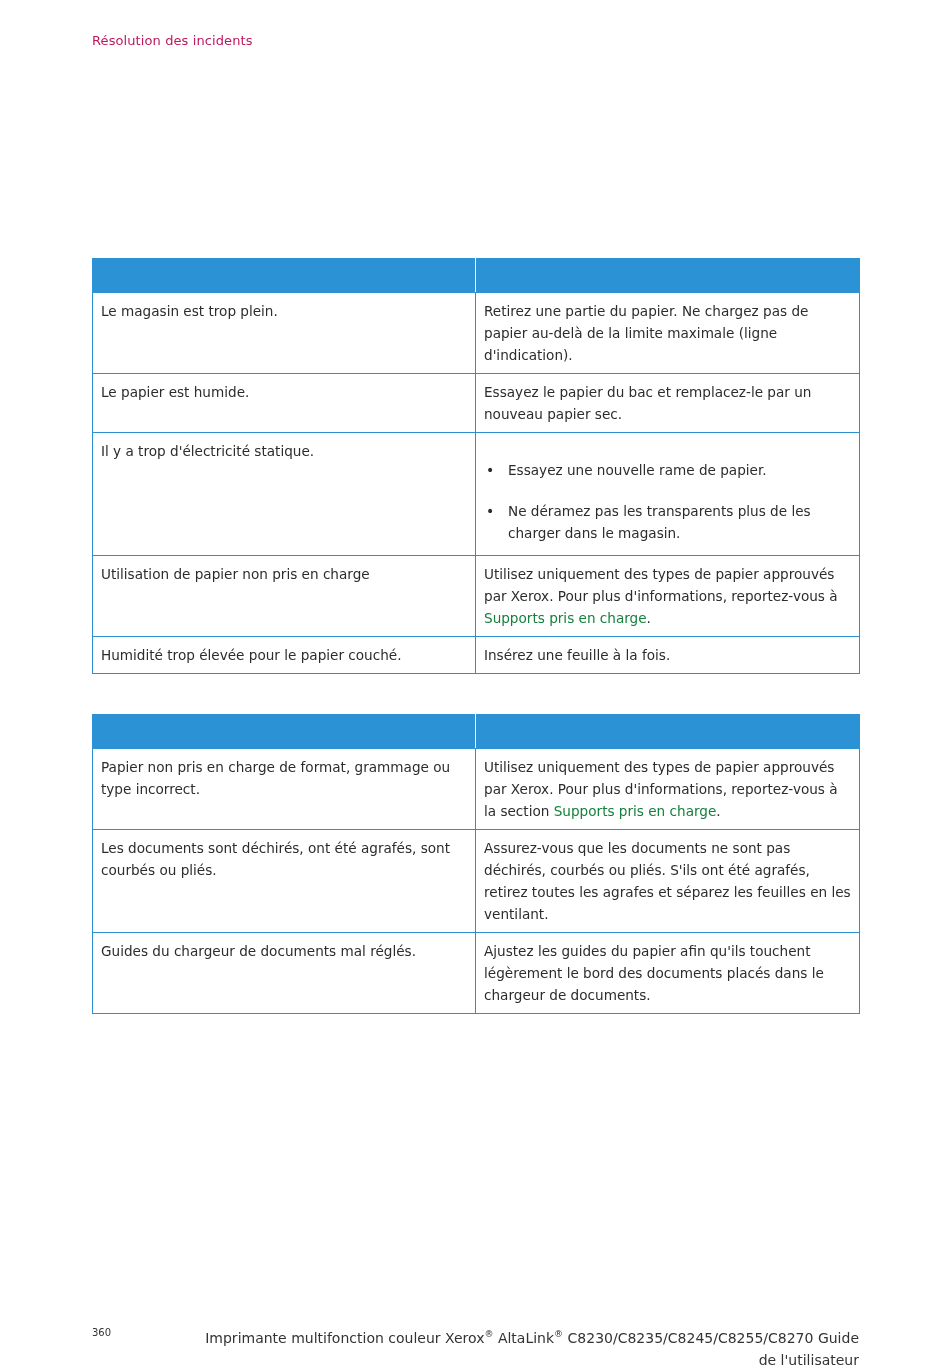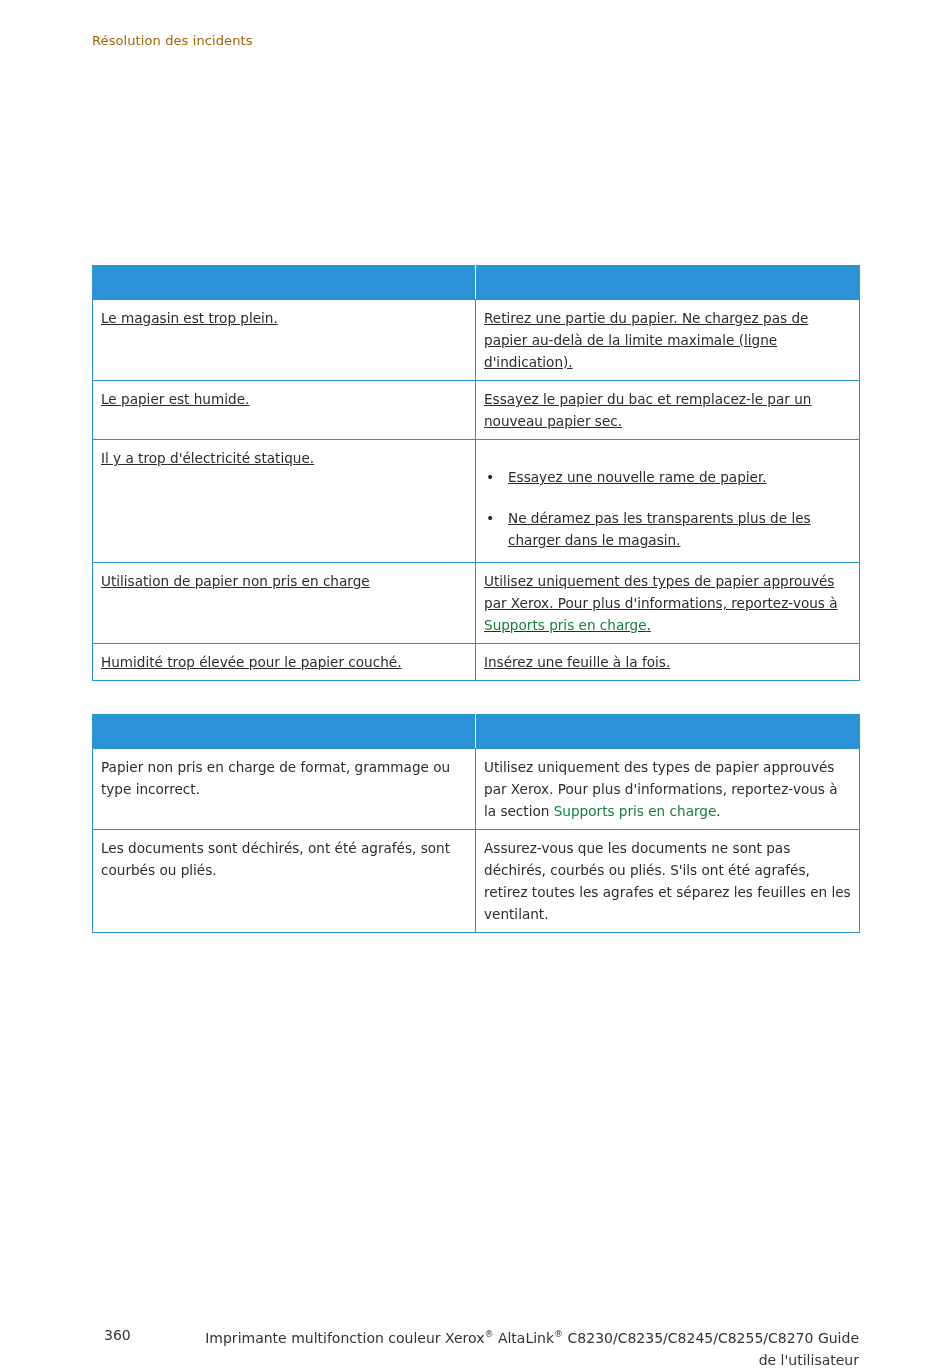--- a/index.html
+++ b/index.html
@@ -13,21 +13,21 @@
       position: relative;
       font-family: "DejaVu Sans", "Liberation Sans", sans-serif;
       color: #2a2a2a;
       overflow: hidden;
     }
     .running-header {
       position: absolute;
       left: 92px;
       top: 33px;
       font-size: 13px;
-      color: #a16207;
+      color: #be185d;
       letter-spacing: 0.1px;
     }
     table.troubleshoot {
       position: absolute;
       left: 92px;
       width: 767px;
       border-collapse: collapse;
       table-layout: fixed;
       font-size: 13.6px;
       line-height: 22px;
@@ -44,21 +44,21 @@
     table.troubleshoot th:last-child {
       border-right: 1px solid #2b93d5;
     }
     table.troubleshoot td {
       border: 1px solid #2b8fd0;
       vertical-align: top;
       padding: 7px 8px 7px 8px;
       font-weight: normal;
       color: #2c2c2c;
     }
-    #table1 { top: 265px; text-decoration: underline; }
+    #table1 { top: 258px; }
     #table2 { top: 714px; }
     .link {
       color: #15803d;
       text-decoration: none;
     }
     ul.bullets {
       margin: 0;
       padding: 0 0 0 24px;
       list-style: none;
     }
@@ -71,23 +71,22 @@
       content: "\2022";
       position: absolute;
       left: -22px;
       top: 0;
       font-size: 14px;
     }
     .footer-page {
       position: absolute;
       left: 92px;
       top: 1327px;
-      font-size: 14px;
+      font-size: 10px;
       color: #333333;
-      margin-left: 12px;
     }
     .footer-title {
       position: absolute;
       left: 185px;
       top: 1327px;
       width: 674px;
       text-align: right;
       font-size: 14px;
       line-height: 22px;
       color: #333333;
@@ -156,17 +155,21 @@
   </thead>
   <tbody>
     <tr style="height:81px">
       <td>Papier non pris en charge de format, grammage ou type incorrect.</td>
       <td><span>Utilisez uniquement des types de papier approuvés par Xerox. Pour plus d'informations, reportez-vous à la section </span><a class="link">Supports pris en charge</a><span>.</span></td>
     </tr>
     <tr style="height:99px">
       <td>Les documents sont déchirés, ont été agrafés, sont courbés ou pliés.</td>
       <td>Assurez-vous que les documents ne sont pas déchirés, courbés ou pliés. S'ils ont été agrafés, retirez toutes les agrafes et séparez les feuilles en les ventilant.</td>
     </tr>
+    <tr style="height:81px">
+      <td>Guides du chargeur de documents mal réglés.</td>
+      <td>Ajustez les guides du papier afin qu'ils touchent légèrement le bord des documents placés dans le chargeur de documents.</td>
+    </tr>
   </tbody>
 </table>
 
 <div class="footer-page">360</div>
 <div class="footer-title"><span>Imprimante multifonction couleur Xerox</span><sup>®</sup><span> AltaLink</span><sup>®</sup><span> C8230/C8235/C8245/C8255/C8270 Guide de l'utilisateur</span></div>
 
 </body></html>

